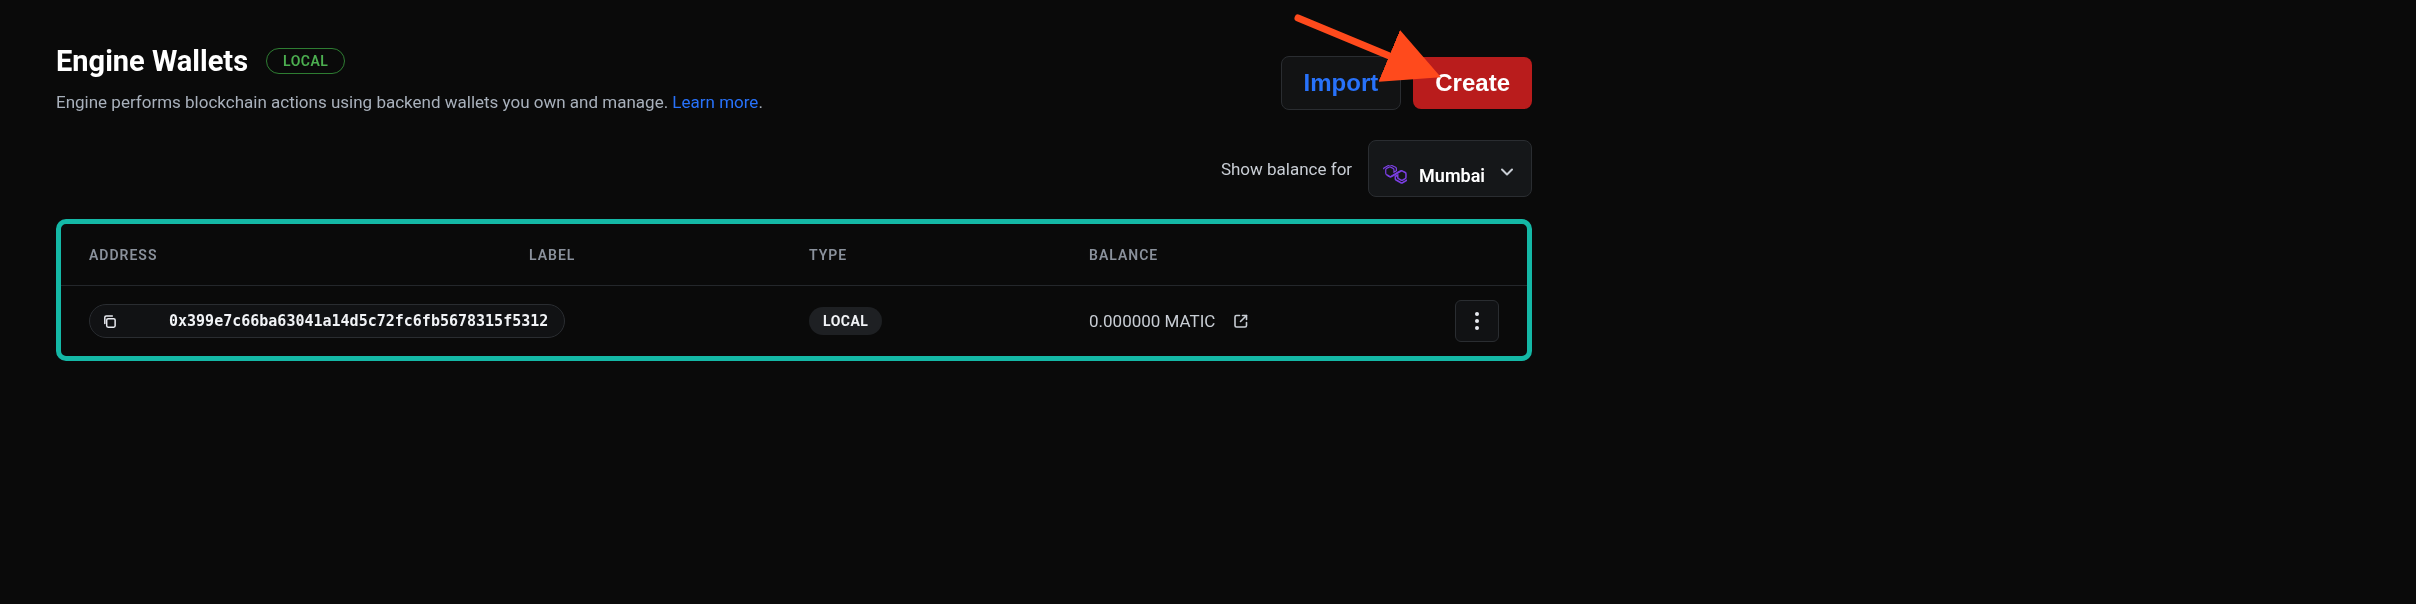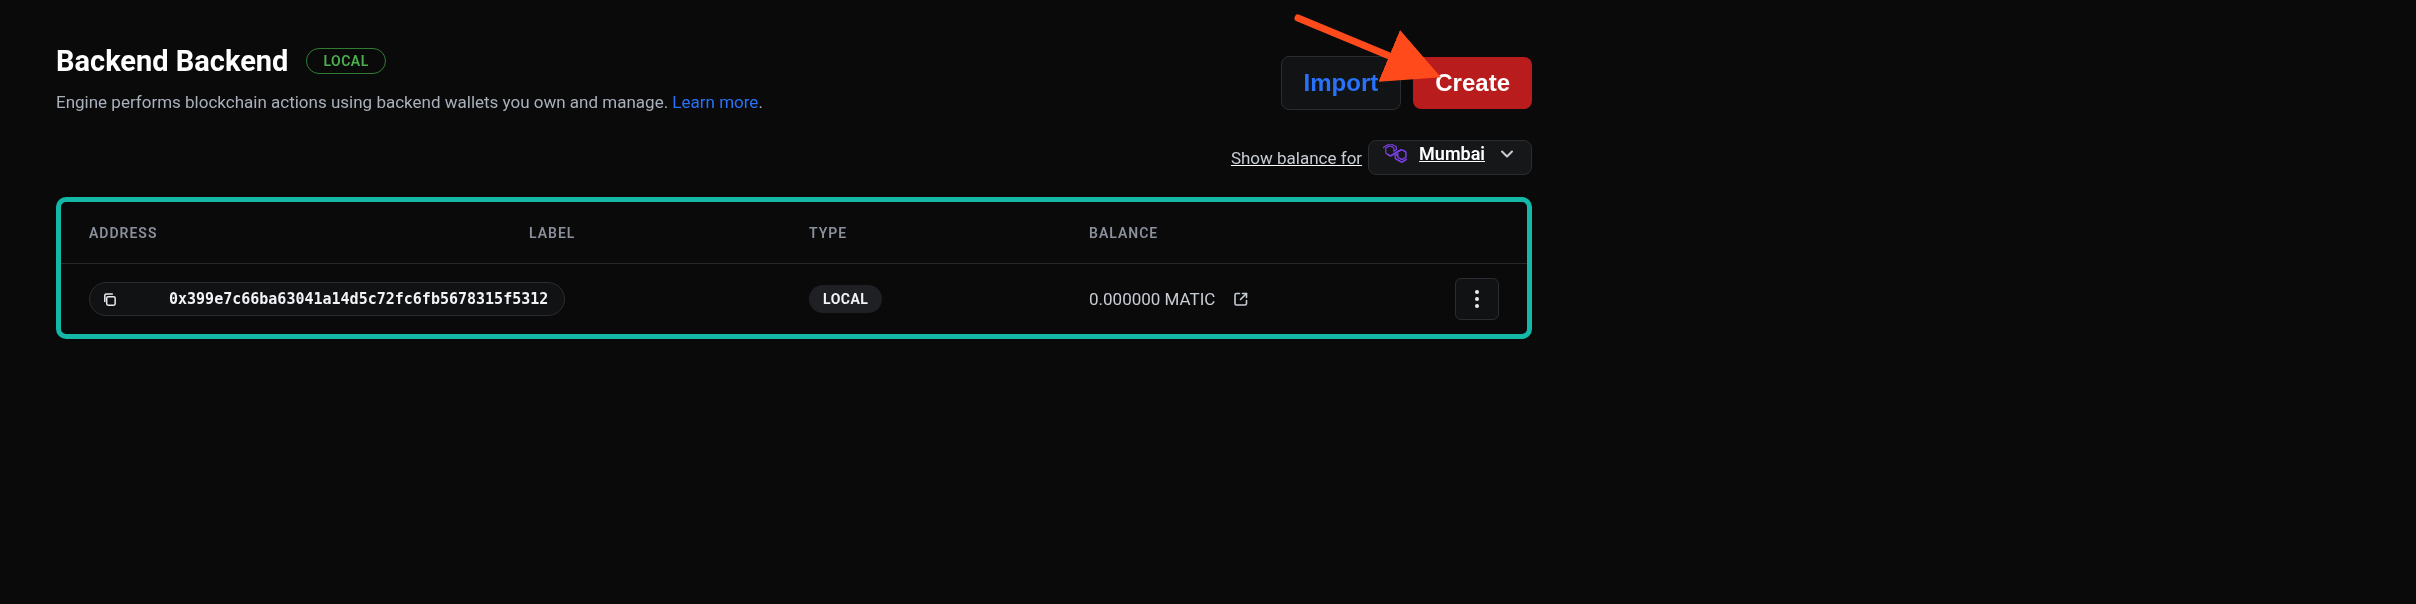--- a/index.html
+++ b/index.html
@@ -77,36 +77,34 @@
     color: #2872fa;
   }
   .btn-create {
     background: #b91c1c;
     color: #ffffff;
   }
   .balance-row {
     display: flex;
     justify-content: flex-end;
     align-items: center;
-    gap: 6px;
+    gap: 16px;
     margin-top: 28px;
-    text-decoration: underline;
   }
   .balance-label {
     color: #c8cdd4;
     font-size: 17px;
   }
   .network-select {
     display: flex;
-    align-items: center;
     gap: 12px;
     background: #151719;
     border: 1px solid #2a2d31;
     border-radius: 8px;
-    padding: 2px 18px 10px 14px;
+    padding: 24px 18px 10px 14px;
     cursor: pointer;
   }
   .polygon-icon {
     width: 24px;
     height: 20px;
   }
   .network-name {
     font-size: 18px;
     font-weight: 600;
     color: #ffffff;
@@ -208,21 +206,21 @@
     pointer-events: none;
   }
 </style>
 </head>
 <body>
 
 <div class="container">
   <div class="header-row">
     <div class="title-block">
       <div class="title-line">
-        <h1 class="page-title">Backend Backend</h1>
+        <h1 class="page-title">Engine Wallets</h1>
         <span class="badge">LOCAL</span>
       </div>
       <div class="subtitle">
         <span>Engine performs blockchain actions using backend wallets you own and manage. </span><a href="#">Learn more</a><span>.</span>
       </div>
     </div>
     <div class="actions">
       <button class="btn btn-import">Import</button>
       <button class="btn btn-create">Create</button>
     </div>

